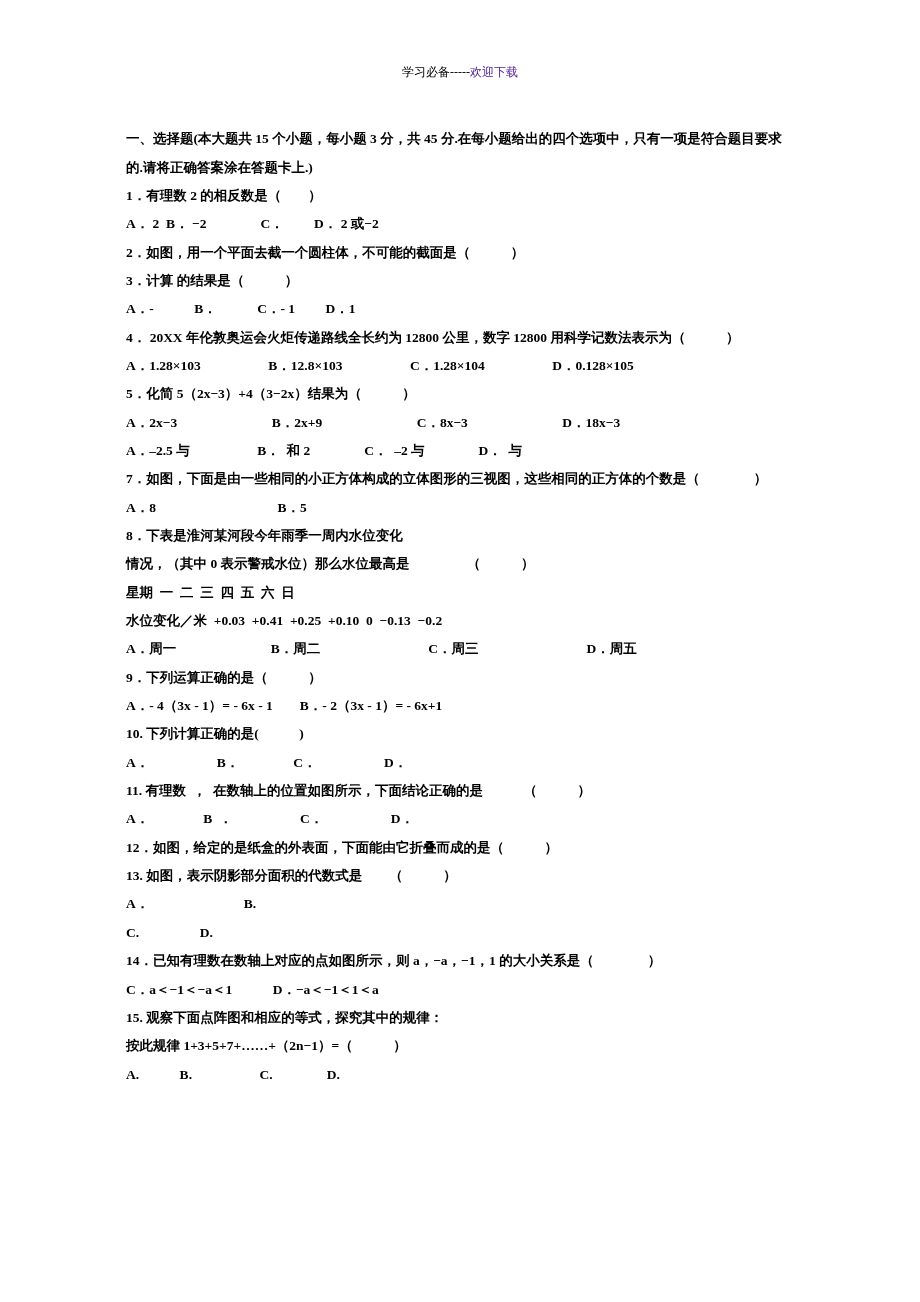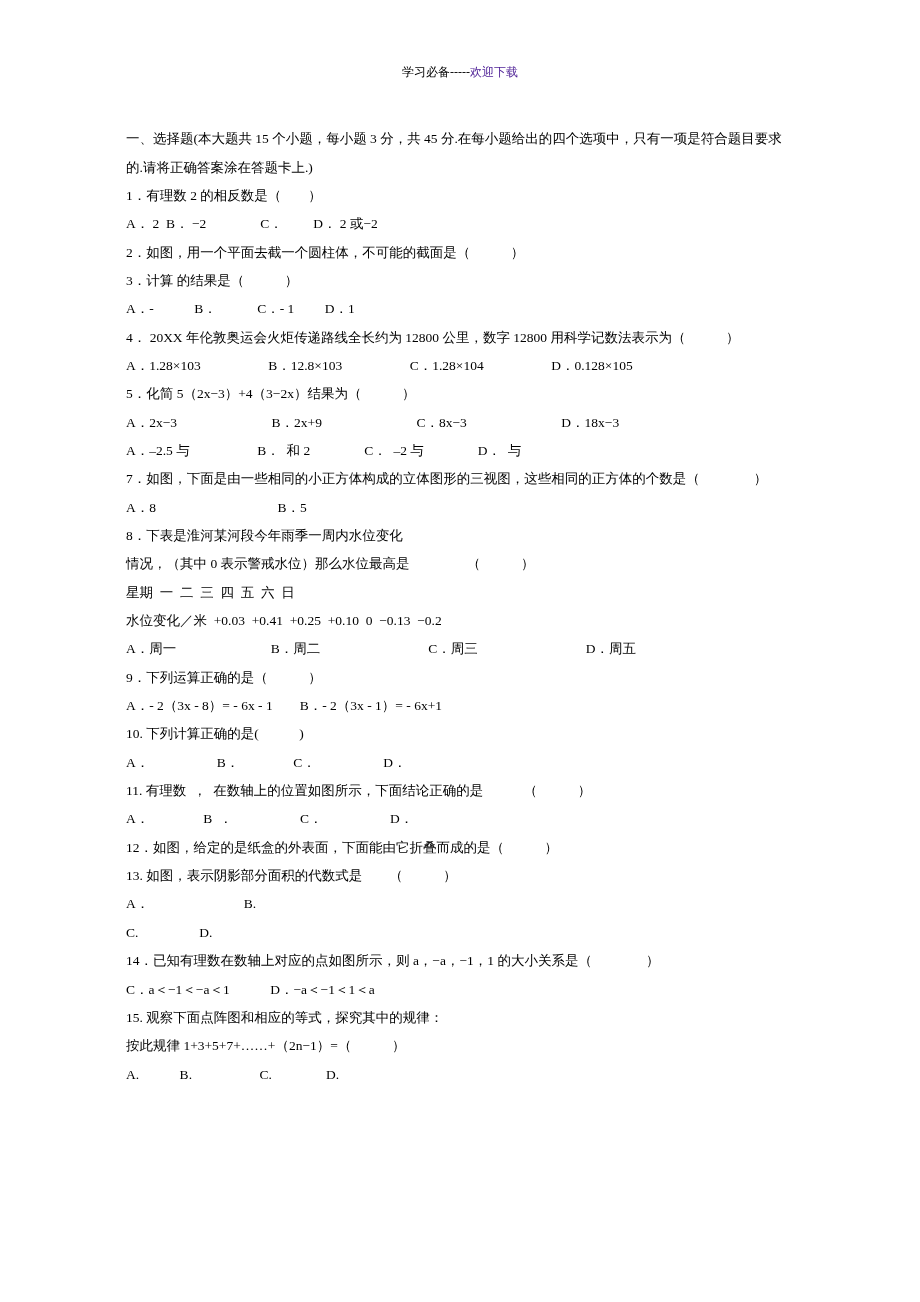--- a/index.html
+++ b/index.html
@@ -23,20 +23,21 @@
     }
     .header .dashes {
       color: #000;
     }
     .header .welcome {
       color: #4c1d95;
     }
     .line {
       white-space: pre-wrap;
       word-break: break-all;
+      font-weight: bold;
     }
   </style>
 </head>
 <body>
 
 <div class="page">
   <div class="header">
     <span>学习必备</span><span class="dashes">-----</span><span class="welcome">欢迎下载</span>
   </div>
 
@@ -53,21 +54,21 @@
     <div class="line">A．2x−3　　　　　　　B．2x+9　　　　　　　C．8x−3　　　　　　　D．18x−3</div>
     <div class="line">A．–2.5 与　　　　　B．  和 2　　　　C．  –2 与　　　　D．  与</div>
     <div class="line">7．如图，下面是由一些相同的小正方体构成的立体图形的三视图，这些相同的正方体的个数是（　　　　）</div>
     <div class="line">A．8　　　　　　　　　B．5</div>
     <div class="line">8．下表是淮河某河段今年雨季一周内水位变化</div>
     <div class="line">情况，（其中 0 表示警戒水位）那么水位最高是　　　　 （　　　）</div>
     <div class="line">星期  一  二  三  四  五  六  日</div>
     <div class="line">水位变化／米  +0.03  +0.41  +0.25  +0.10  0  −0.13  −0.2</div>
     <div class="line">A．周一　　　　　　　B．周二　　　　　　　　C．周三　　　　　　　　D．周五</div>
     <div class="line">9．下列运算正确的是（　　　）</div>
-    <div class="line">A．- 2（3x - 8）= - 6x - 1　　B．- 2（3x - 1）= - 6x+1</div>
+    <div class="line">A．- 4（3x - 1）= - 6x - 1　　B．- 2（3x - 1）= - 6x+1</div>
     <div class="line">10. 下列计算正确的是(　　　)</div>
     <div class="line">A．　　　　　B．　　　　C．　　　　　D．</div>
     <div class="line">11. 有理数  ，  在数轴上的位置如图所示，下面结论正确的是　　　（　　　）</div>
     <div class="line"></div>
     <div class="line">A．　　　　B  ．　　　　　C．　　　　　D．</div>
     <div class="line">12．如图，给定的是纸盒的外表面，下面能由它折叠而成的是（　　　）</div>
     <div class="line"></div>
     <div class="line"></div>
     <div class="line"></div>
     <div class="line">13. 如图，表示阴影部分面积的代数式是　　（　　　）</div>

